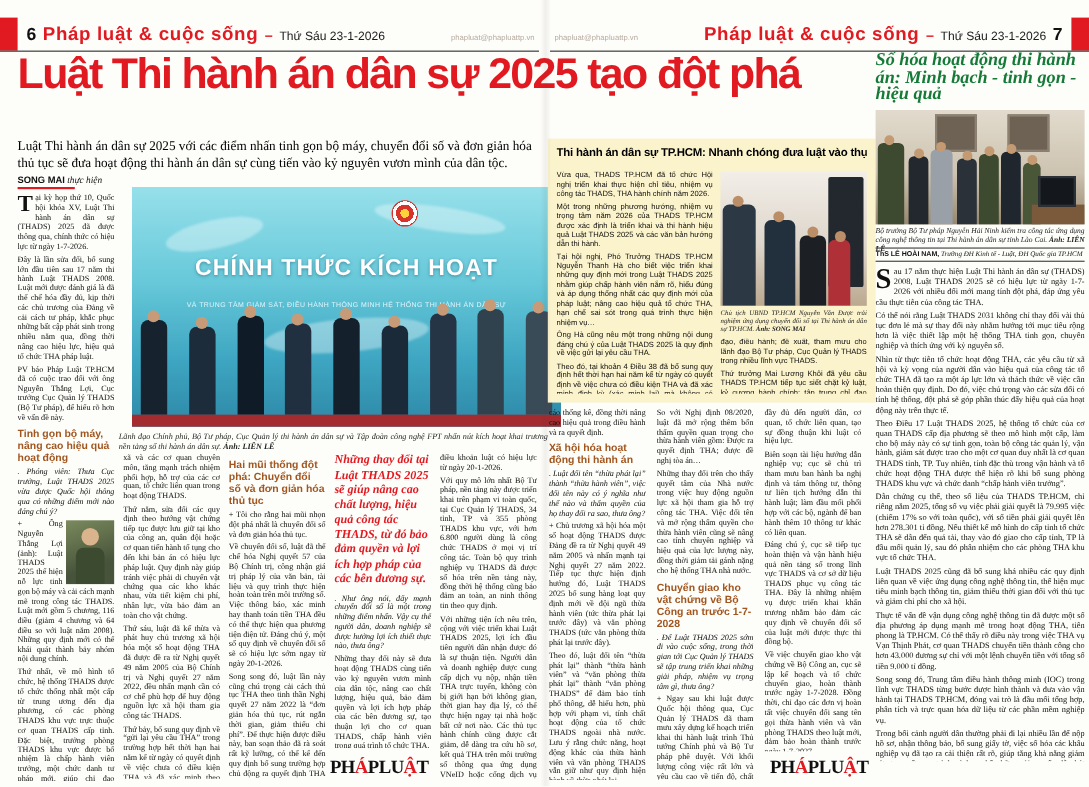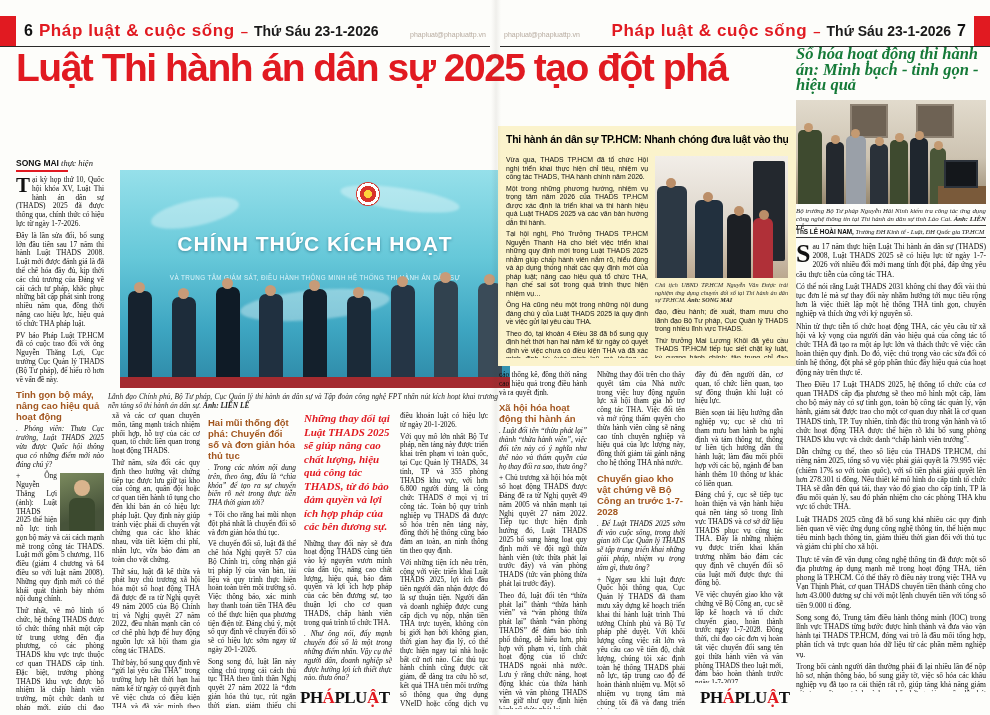--- a/index.html
+++ b/index.html
@@ -9,21 +9,21 @@
 
   
   .redblk{position:absolute;width:16px;height:30px;background:#e11a21;top:16px}
   .redblk-l{left:0}.redblk-r{right:0}
   .hdr{position:absolute;top:21px;display:flex;align-items:baseline;gap:6px;white-space:nowrap;
        font-family:"Liberation Sans",sans-serif}
   .hdr-l{left:24px}.hdr-r{right:24px}
   .pgnum{font-size:16px;font-weight:900;color:#111}
   .section{font-size:17px;font-weight:800;color:#e11a21;letter-spacing:.6px}
   .dash{font-size:13px;font-weight:800;color:#e11a21}
-  .hdate{font-size:14px;font-weight:700;color:#1a1a1a}
+  .hdate{font-size:11px;font-weight:400;color:#1a1a1a}
   .email{position:absolute;top:31px;font:7px "Liberation Sans",sans-serif;color:#b7ab9f}
   .email-l{right:504px}.email-r{left:504px}
   .hdr-rule{position:absolute;top:46px;height:1px;background:#2a2a2a}
   .rule-l{left:0;width:490px}.rule-r{left:500px;width:490px}
 
   
   .headline{position:absolute;left:16px;top:50px;width:730px;margin:0;
             font-family:"Liberation Sans",sans-serif;font-weight:800;color:#e11a21;
             font-size:39px;line-height:36px;letter-spacing:-1.5px}
   .deck{position:absolute;left:16px;top:125px;width:474px;margin:0;
@@ -164,20 +164,21 @@
   <div class="hdr hdr-r">
     <span class="section">Pháp luật &amp; cuộc sống</span>
     <span class="dash">–</span>
     <span class="hdate">Thứ Sáu 23-1-2026</span>
     <span class="pgnum">7</span>
   </div>
   <div class="email email-r">phapluat@phapluattp.vn</div>
   <div class="hdr-rule rule-r"></div>
 
   <h1 class="headline"><span>Luật Thi hành án dân sự 2025 tạo đột phá</span><br></h1>
+  <p class="deck">Luật Thi hành án dân sự 2025 với các điểm nhấn tinh gọn bộ máy, chuyển đổi số và đơn giản hóa thủ tục sẽ đưa hoạt động thi hành án dân sự cùng tiến vào kỷ nguyên vươn mình của dân tộc.</p>
   <div class="byline"><b>SONG MAI</b><i> thực hiện</i></div>
   <div class="byline-rule"></div>
 
   <div class="green-head">Số hóa hoạt động thi hành án: Minh bạch - tinh gọn - hiệu quả</div>
 
   <div class="main-photo">
     <div class="mp-swirl sw1"></div>
     <div class="mp-swirl sw2"></div>
     <div class="mp-swirl sw3"></div>
     <div class="mp-emblem"></div>
@@ -209,43 +210,43 @@
       <div class="blk p">Thứ nhất, về mô hình tổ chức, hệ thống THADS được tổ chức thống nhất một cấp từ trung ương đến địa phương, có các phòng THADS khu vực trực thuộc cơ quan THADS cấp tỉnh. Đặc biệt, trưởng phòng THADS khu vực được bổ nhiệm là chấp hành viên trưởng, một chức danh tư pháp mới, giúp chỉ đạo nghiệp vụ và phối hợp hiệu quả với các cơ quan tố tụng trên địa bàn.</div>
     </div>
   <div class="col" id="col2">
       <div class="blk p">xã và các cơ quan chuyên môn, tăng mạnh trách nhiệm phối hợp, hỗ trợ của các cơ quan, tổ chức liên quan trong hoạt động THADS.</div>
       <div class="blk p">Thứ năm, sửa đổi các quy định theo hướng vật chứng tiếp tục được lưu giữ tại kho của công an, quân đội hoặc cơ quan tiến hành tố tụng cho đến khi bản án có hiệu lực pháp luật. Quy định này giúp tránh việc phải di chuyển vật chứng qua các kho khác nhau, vừa tiết kiệm chi phí, nhân lực, vừa bảo đảm an toàn cho vật chứng.</div>
       <div class="blk p">Thứ sáu, luật đã kế thừa và phát huy chủ trương xã hội hóa một số hoạt động THA đã được đề ra từ Nghị quyết 49 năm 2005 của Bộ Chính trị và Nghị quyết 27 năm 2022, đều nhấn mạnh cần có cơ chế phù hợp để huy động nguồn lực xã hội tham gia công tác THADS.</div>
       <div class="blk p">Thứ bảy, bổ sung quy định về “gửi lại yêu cầu THA” trong trường hợp hết thời hạn hai năm kể từ ngày có quyết định về việc chưa có điều kiện THA và đã xác minh theo quy định mà không có thông tin mới về điều kiện THA của người phải THA. Đây là giải pháp nhằm giảm tình trạng án tồn đọng, xử lý những vụ việc THA kéo dài nhiều năm mà trước đây cơ quan THADS vẫn phải theo dõi, xác minh định kỳ gây lãng phí nguồn lực.</div>
     </div>
   <div class="col" id="col3">
       <div class="blk sub">Hai mũi thống đột phá: Chuyển đổi số và đơn giản hóa thủ tục</div>
-      <div class="blk q">. Trong các nhóm nội dung trên, theo ông, đâu là “chìa khóa” để tạo ra sự chuyển biến rõ nét trong thực tiễn THA thời gian tới?</div>
       <div class="blk p">+ Tôi cho rằng hai mũi nhọn đột phá nhất là chuyển đổi số và đơn giản hóa thủ tục.</div>
       <div class="blk p">Về chuyển đổi số, luật đã thể chế hóa Nghị quyết 57 của Bộ Chính trị, công nhận giá trị pháp lý của văn bản, tài liệu và quy trình thực hiện hoàn toàn trên môi trường số. Việc thông báo, xác minh hay thanh toán tiền THA đều có thể thực hiện qua phương tiện điện tử. Đáng chú ý, một số quy định về chuyển đổi số sẽ có hiệu lực sớm ngay từ ngày 20-1-2026.</div>
       <div class="blk p">Song song đó, luật lần này cũng chú trọng cải cách thủ tục THA theo tinh thần Nghị quyết 27 năm 2022 là “đơn giản hóa thủ tục, rút ngắn thời gian, giảm thiểu chi phí”. Để thực hiện được điều này, ban soạn thảo đã rà soát rất kỹ lưỡng, có thể kể đến quy định bổ sung trường hợp chủ động ra quyết định THA đối với “khoản tiền của tổ chức, cá nhân mà cơ quan đã thu và được tuyên trong quyết định”; giảm thời hạn xác minh lần đầu…</div>
     </div>
   <div class="col" id="col4">
       <div class="blk quote">Những thay đổi tại Luật THADS 2025 sẽ giúp nâng cao chất lượng, hiệu quả công tác THADS, từ đó bảo đảm quyền và lợi ích hợp pháp của các bên đương sự.</div>
+      <div class="blk q">. Như ông nói, đẩy mạnh chuyển đổi số là một trong những điểm nhấn. Vậy cụ thể người dân, doanh nghiệp sẽ được hưởng lợi ích thiết thực nào, thưa ông?</div>
       <div class="blk p">Những thay đổi này sẽ đưa hoạt động THADS cùng tiến vào kỷ nguyên vươn mình của dân tộc, nâng cao chất lượng, hiệu quả, bảo đảm quyền và lợi ích hợp pháp của các bên đương sự, tạo thuận lợi cho cơ quan THADS, chấp hành viên trong quá trình tổ chức THA.</div>
-      <div class="blk q">. Như ông nói, đẩy mạnh chuyển đổi số là một trong những điểm nhấn. Vậy cụ thể người dân, doanh nghiệp sẽ được hưởng lợi ích thiết thực nào, thưa ông?</div>
     </div>
   <div class="col" id="col5">
       <div class="blk p">điều khoản luật có hiệu lực từ ngày 20-1-2026.</div>
       <div class="blk p">Với quy mô lớn nhất Bộ Tư pháp, nền tảng này được triển khai trên phạm vi toàn quốc, tại Cục Quản lý THADS, 34 tỉnh, TP và 355 phòng THADS khu vực, với hơn 6.800 người dùng là công chức THADS ở mọi vị trí công tác. Toàn bộ quy trình nghiệp vụ THADS đã được số hóa trên nền tảng này, đồng thời hệ thống cũng bảo đảm an toàn, an ninh thông tin theo quy định.</div>
       <div class="blk p">Với những tiện ích nêu trên, cộng với việc triển khai Luật THADS 2025, lợi ích đầu tiên người dân nhận được đó là sự thuận tiện. Người dân và doanh nghiệp được cung cấp dịch vụ nộp, nhận tiền THA trực tuyến, không còn bị giới hạn bởi không gian, thời gian hay địa lý, có thể thực hiện ngay tại nhà hoặc bất cứ nơi nào. Các thủ tục hành chính cũng được cắt giảm, dễ dàng tra cứu hồ sơ, kết quả THA trên môi trường số thông qua ứng dụng VNeID hoặc cổng dịch vụ công trực tuyến.</div>
     </div>
   <div class="col" id="col6">
       <div class="blk p">cáo thống kê, đồng thời nâng cao hiệu quả trong điều hành và ra quyết định.</div>
       <div class="blk sub">Xã hội hóa hoạt động thi hành án</div>
       <div class="blk q">. Luật đổi tên “thừa phát lại” thành “thừa hành viên”, việc đổi tên này có ý nghĩa như thế nào và thẩm quyền của họ thay đổi ra sao, thưa ông?</div>
       <div class="blk p">+ Chủ trương xã hội hóa một số hoạt động THADS được Đảng đề ra từ Nghị quyết 49 năm 2005 và nhấn mạnh tại Nghị quyết 27 năm 2022. Tiếp tục thực hiện định hướng đó, Luật THADS 2025 bổ sung hàng loạt quy định mới về đội ngũ thừa hành viên (tức thừa phát lại trước đây) và văn phòng THADS (tức văn phòng thừa phát lại trước đây).</div>
       <div class="blk p">Theo đó, luật đổi tên “thừa phát lại” thành “thừa hành viên” và “văn phòng thừa phát lại” thành “văn phòng THADS” để đảm bảo tính phổ thông, dễ hiểu hơn, phù hợp với phạm vi, tính chất hoạt động của tổ chức THADS ngoài nhà nước. Lưu ý rằng chức năng, hoạt động khác của thừa hành viên và văn phòng THADS vẫn giữ như quy định hiện hành về thừa phát lại.</div>
     </div>
   <div class="col" id="col7">
+      <div class="blk p">So với Nghị định 08/2020, luật đã mở rộng thêm bốn thẩm quyền quan trọng cho thừa hành viên gồm: Được ra quyết định THA; được đề nghị tòa án…</div>
       <div class="blk p">Những thay đổi trên cho thấy quyết tâm của Nhà nước trong việc huy động nguồn lực xã hội tham gia hỗ trợ công tác THA. Việc đổi tên và mở rộng thẩm quyền cho thừa hành viên cũng sẽ nâng cao tính chuyên nghiệp và hiệu quả của lực lượng này, đồng thời giảm tải gánh nặng cho hệ thống THA nhà nước.</div>
       <div class="blk sub">Chuyển giao kho vật chứng về Bộ Công an trước 1-7-2028</div>
       <div class="blk q">. Để Luật THADS 2025 sớm đi vào cuộc sống, trong thời gian tới Cục Quản lý THADS sẽ tập trung triển khai những giải pháp, nhiệm vụ trọng tâm gì, thưa ông?</div>
       <div class="blk p">+ Ngay sau khi luật được Quốc hội thông qua, Cục Quản lý THADS đã tham mưu xây dựng kế hoạch triển khai thi hành luật trình Thủ tướng Chính phủ và Bộ Tư pháp phê duyệt. Với khối lượng công việc rất lớn và yêu cầu cao về tiến độ, chất lượng, chúng tôi xác định toàn hệ thống THADS phải nỗ lực, tập trung cao độ để hoàn thành nhiệm vụ. Một số nhiệm vụ trọng tâm mà chúng tôi đã và đang triển khai như:</div>
     </div>
   <div class="col" id="col8">
       <div class="blk p">đầy đủ đến người dân, cơ quan, tổ chức liên quan, tạo sự đồng thuận khi luật có hiệu lực.</div>
       <div class="blk p">Biên soạn tài liệu hướng dẫn nghiệp vụ; cục sẽ chủ trì tham mưu ban hành ba nghị định và tám thông tư, thông tư liên tịch hướng dẫn thi hành luật; làm đầu mối phối hợp với các bộ, ngành để ban hành thêm 10 thông tư khác có liên quan.</div>
       <div class="blk p">Đáng chú ý, cục sẽ tiếp tục hoàn thiện và vận hành hiệu quả nền tảng số trong lĩnh vực THADS và cơ sở dữ liệu THADS phục vụ công tác THA. Đây là những nhiệm vụ được triển khai khẩn trương nhằm bảo đảm các quy định về chuyển đổi số của luật mới được thực thi đồng bộ.</div>
       <div class="blk p">Về việc chuyển giao kho vật chứng về Bộ Công an, cục sẽ lập kế hoạch và tổ chức chuyển giao, hoàn thành trước ngày 1-7-2028. Đồng thời, chỉ đạo các đơn vị hoàn tất việc chuyển đổi sang tên gọi thừa hành viên và văn phòng THADS theo luật mới, đảm bảo hoàn thành trước ngày 1-7-2027.</div>

